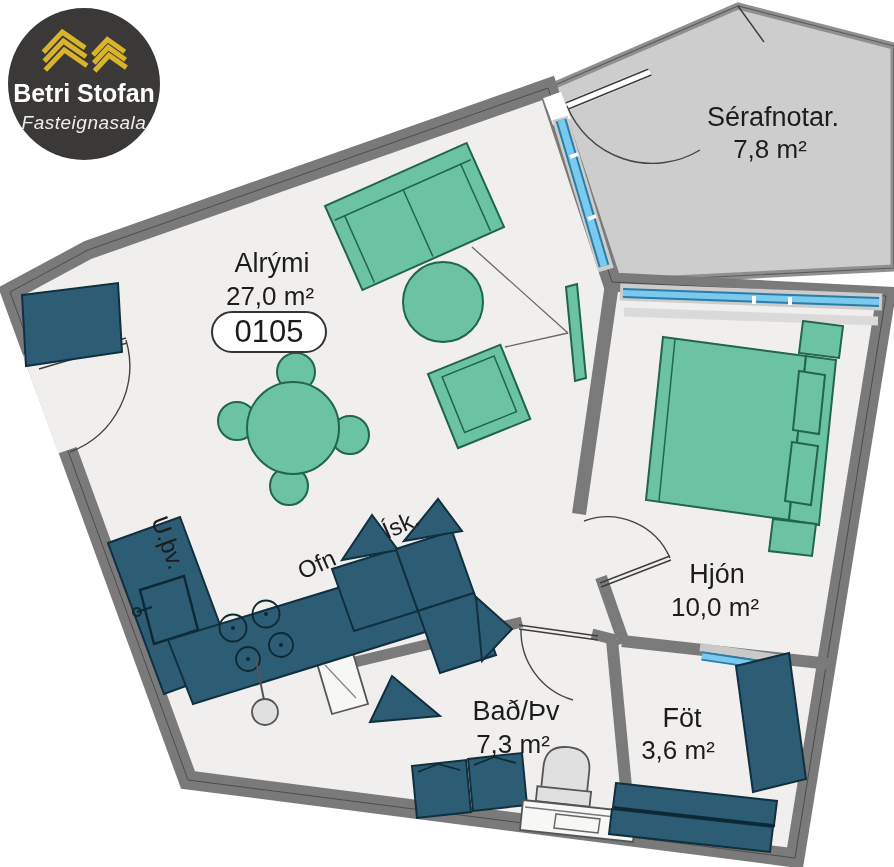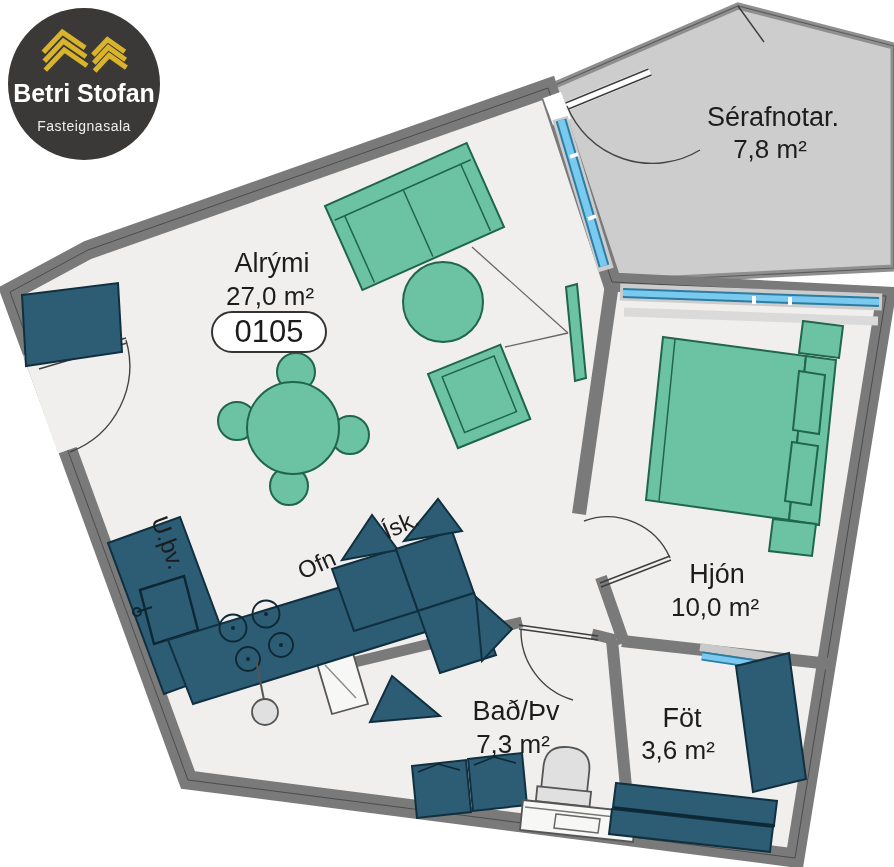--- a/index.html
+++ b/index.html
@@ -24,21 +24,21 @@
   .roomlabel{font-size:27px;fill:#1c1c1c;}
   .arealabel{font-size:26px;fill:#1c1c1c;}
   .applabel{font-size:24px;fill:#1c1c1c;}
   .unitnum{font-size:31px;fill:#1c1c1c;}
   text{font-family:"Liberation Sans", sans-serif;}
   
   .logo{position:absolute;left:8px;top:8px;width:152px;height:152px;border-radius:50%;
         background:#3b3937;display:flex;flex-direction:column;align-items:center;
         justify-content:flex-end;padding-bottom:26px;box-sizing:border-box;}
   .brand{color:#ffffff;font-weight:700;font-size:25px;line-height:1;}
-  .tagline{color:#eeeeee;font-size:14px;letter-spacing:.5px;margin-top:12px;}
+  .tagline{color:#eeeeee;font-size:19px;letter-spacing:.5px;margin-top:6px;font-style:italic;}
   .logo-icon{position:absolute;top:18px;left:50%;transform:translateX(-50%);}
 </style>
 </head>
 <body>
 
 <div class="stage">
 
   <svg class="plan-svg" width="894" height="867" viewBox="0 0 894 867">
 
     <g>

